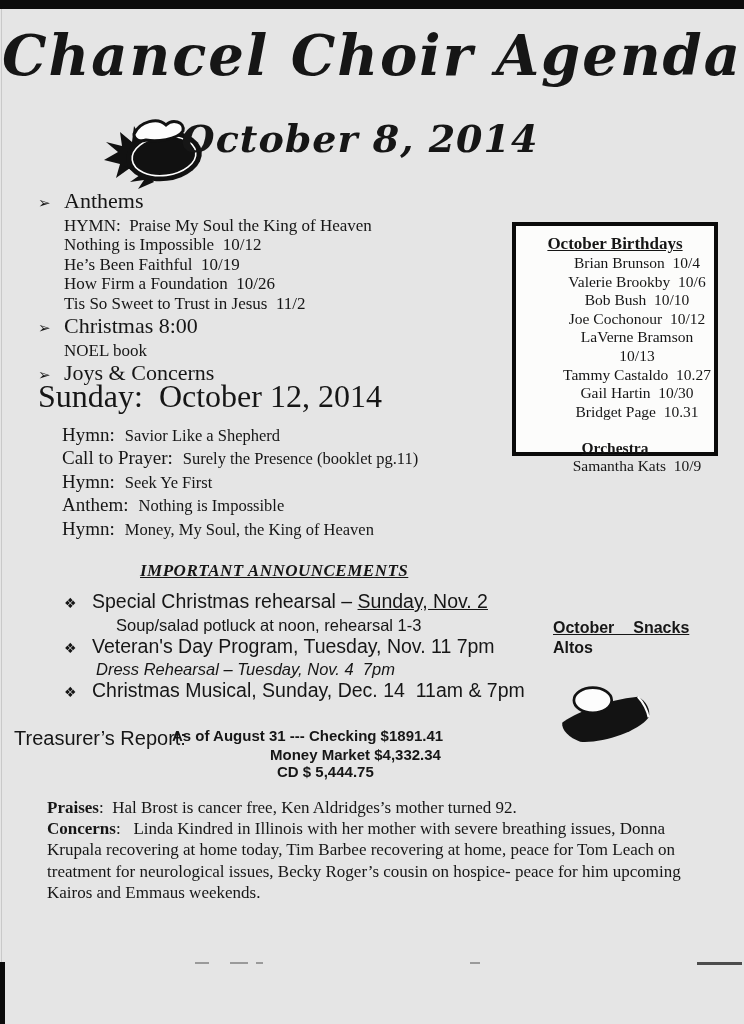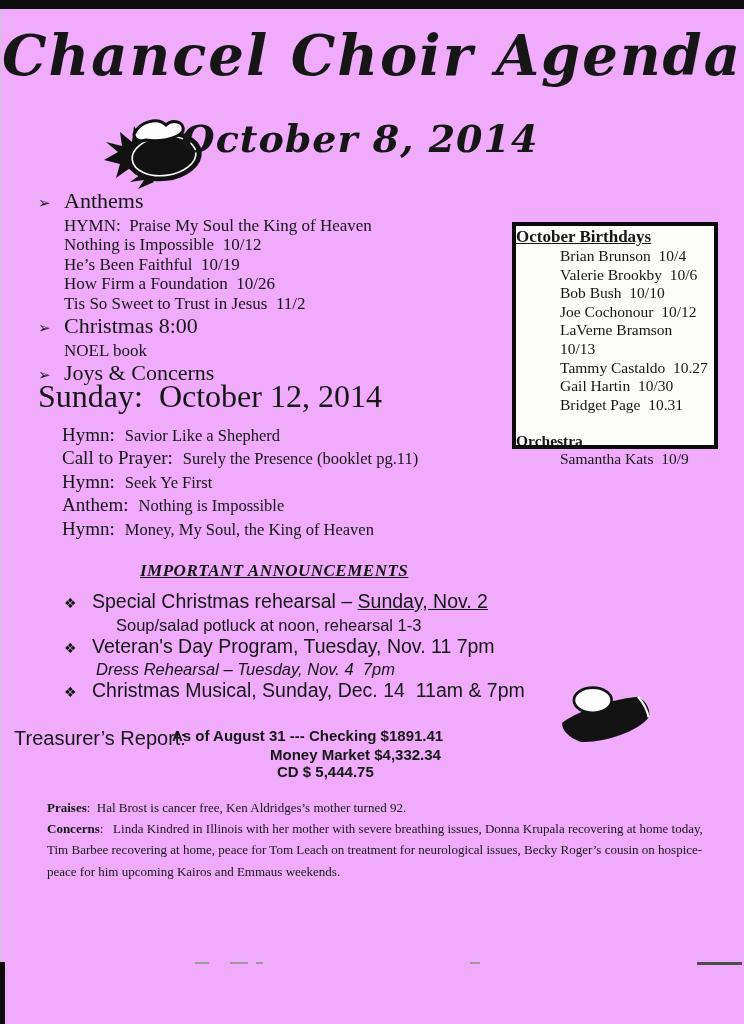--- a/index.html
+++ b/index.html
@@ -1,16 +1,16 @@
 <!DOCTYPE html>
 <html><head>
 <meta charset="utf-8">
 <style>
   html,body{margin:0;padding:0;background:#888;}
-  #page{position:relative;width:744px;height:1024px;background:#f0abfc;overflow:hidden;
+  #page{position:relative;width:744px;height:1024px;background:#e5e5e5;overflow:hidden;
         font-family:"Liberation Serif",serif;color:#161616;}
   .pre{white-space:pre-wrap;}
   .abs{position:absolute;}
 
   
   .topbar{left:0;top:0;width:744px;height:9px;background:#0c0c0c;}
   .leftedge{left:1px;top:9px;width:1px;height:1015px;background:#c9c9c9;}
   .blbar{left:0;top:962px;width:5px;height:62px;background:#0b0b0b;}
   .dash{height:2px;background:#9a9a9a;top:962px;}
   .dash.dark{height:3px;background:#4c4c4c;}
@@ -25,21 +25,21 @@
   .acorn{left:96px;top:112px;width:110px;height:78px;}
 
   
   .agenda{left:38px;top:188px;width:460px;}
   .ag-item{display:flex;align-items:baseline;font-size:22px;line-height:25px;}
   .ag-bullet{width:26px;font-size:15px;}
   .ag-sub{margin-left:26px;font-size:17px;line-height:19.4px;}
 
   
   .bbox{left:512px;top:222px;width:198px;height:219px;border:4px solid #0a0a0a;
-        text-align:left;background:#fcfcfb;}
+        padding-top:7px;text-align:center;background:#fcfcfb;}
   .bbox-title{font-size:17px;font-weight:bold;text-decoration:underline;line-height:21px;}
   .bbox-entry{font-size:15.5px;line-height:18.6px;margin-left:44px;}
   .bbox-gap{height:17px;}
   .orch-title{font-size:15.5px;font-weight:bold;text-decoration:underline;line-height:19px;}
 
   
   .sun-title{left:38px;top:378px;font-size:32px;line-height:36px;}
   .sun-lines{left:62px;top:424px;}
   .sun-row{line-height:22.4px;}
   .sun-label{font-size:19px;}
@@ -62,21 +62,21 @@
   .pie{left:550px;top:676px;width:118px;height:72px;}
 
   
   .treas-label{left:14px;top:719px;font-family:"Liberation Sans",sans-serif;font-size:20px;margin-top:8px;}
   .treas-line{font-family:"Liberation Sans",sans-serif;font-weight:bold;font-size:15px;}
   .t1{left:172px;top:727px;}
   .t2{left:270px;top:746px;}
   .t3{left:277px;top:763px;}
 
   
-  .notes{left:47px;top:797px;width:668px;font-size:13px;line-height:21.2px;}
+  .notes{left:47px;top:797px;width:668px;font-size:17px;line-height:21.2px;}
   .notes b{font-weight:bold;}
 </style>
 </head>
 <body>
 
 <div id="page">
 
   <div class="abs topbar"></div>
   <div class="abs leftedge"></div>
   <div class="abs blbar"></div>
@@ -162,20 +162,24 @@
       <span class="ann-bullet">❖</span>
       <span class="pre">Veteran's Day Program, Tuesday, Nov. 11 7pm</span>
     </div>
     <div class="ann-sub it pre">Dress Rehearsal – Tuesday, Nov. 4  7pm</div>
     <div class="ann-main">
       <span class="ann-bullet">❖</span>
       <span class="pre">Christmas Musical, Sunday, Dec. 14  11am &amp; 7pm</span>
     </div>
   </div>
 
+  <div class="abs snacks">
+    <div class="snacks-title pre">October  Snacks</div>
+    <div class="snacks-group pre">Altos</div>
+  </div>
   <svg class="abs pie" viewBox="0 0 120 80">
     <path d="M8,52 C18,43 58,26 92,23 C101,27 107,38 104,46 C92,62 52,75 28,73 C16,69 7,60 8,52 Z" fill="#131313"></path>
     <path d="M92,23 C98,29 103,39 104,46" stroke="#fdfdfd" stroke-width="2.4" fill="none"></path>
     <ellipse cx="42" cy="27" rx="21" ry="14" fill="#fdfdfd" stroke="#131313" stroke-width="3"></ellipse>
   </svg>
 
   <div class="abs treas-label pre">Treasurer’s Report:</div>
   <div class="abs treas-line t1 pre">As of August 31 --- Checking $1891.41</div>
   <div class="abs treas-line t2 pre">Money Market $4,332.34</div>
   <div class="abs treas-line t3 pre">CD $ 5,444.75</div>

